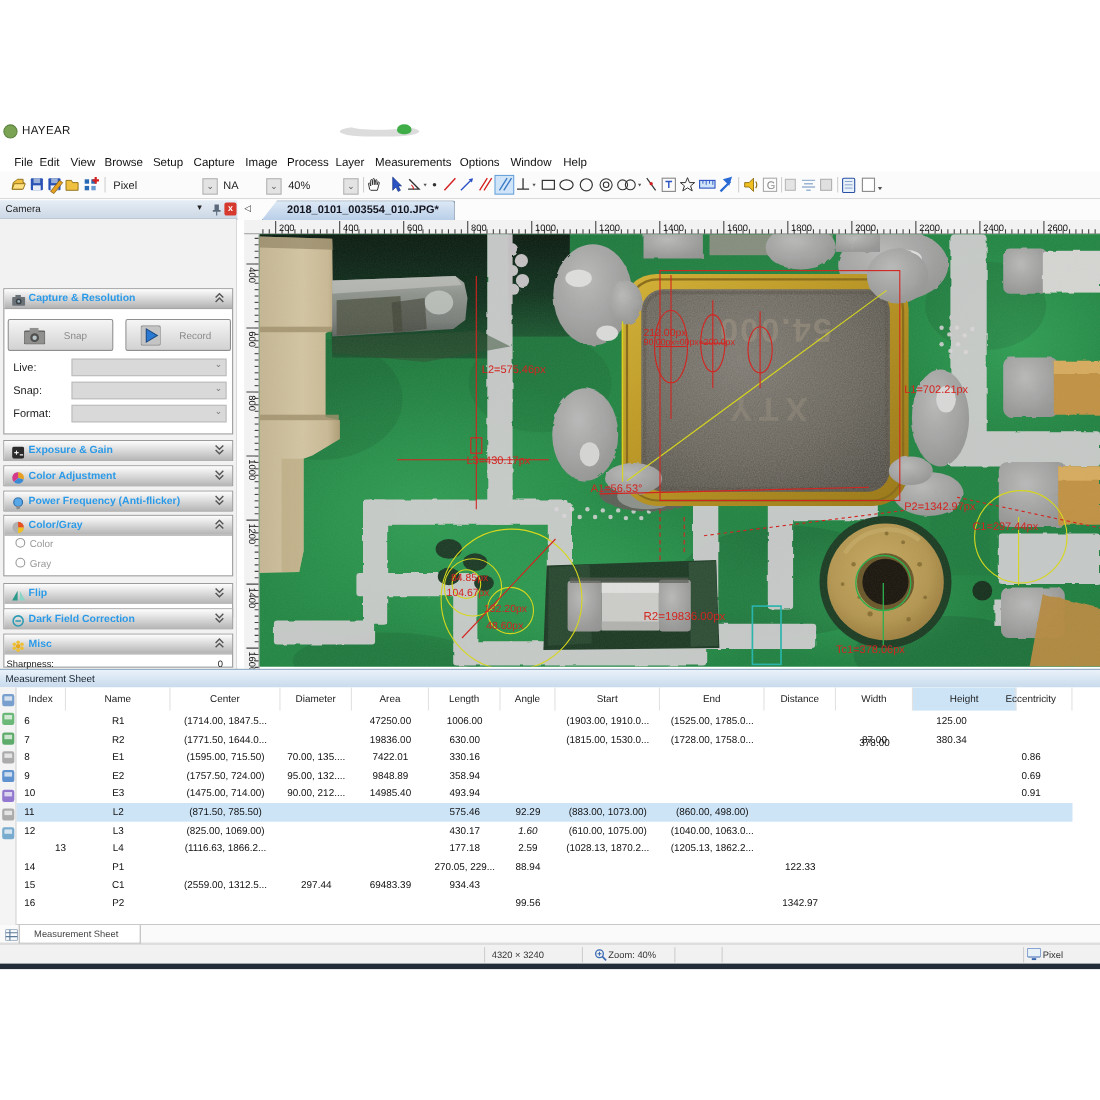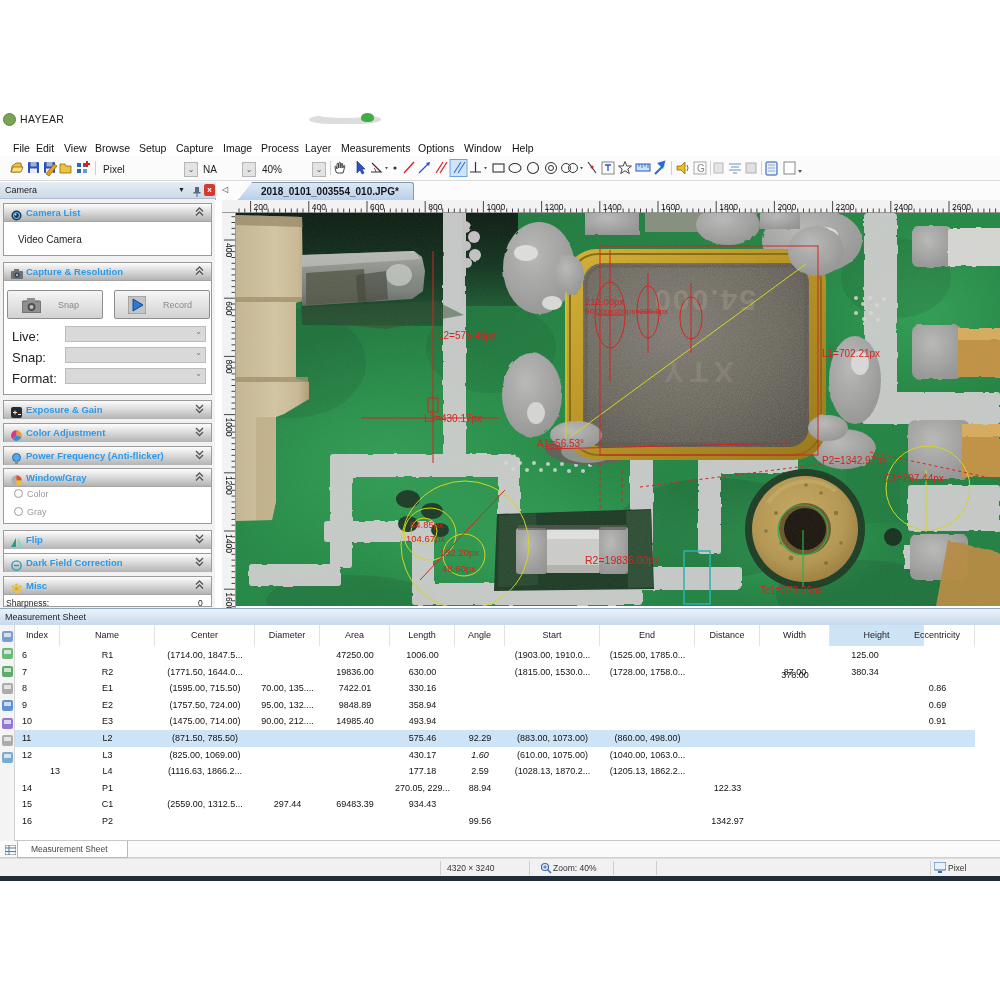--- a/index.html
+++ b/index.html
@@ -19,21 +19,21 @@
 
 #cam-title { left:0; top:182px; width:216px; height:17px; background:linear-gradient(#e6edf5,#cdd9e6); border-bottom:1px solid #aebdcc; }
 #cam-title span { position:absolute; left:5px; top:3px; font-size:9px; color:#222; }
 #cam-x { left:204px; top:184px; width:11px; height:12px; background:#d63a2f; border-radius:2px; color:#fff; font-size:8px; text-align:center; line-height:12px; font-weight:bold;}
 #cam-body { left:0; top:199px; width:216px; height:409px; background:#f2f2f2; border-right:1px solid #a8a8a8; }
 .sec { position:absolute; left:3px; width:209px; border:1px solid #9b9b9b; background:#fff; }
 .sec-h { height:18px; background:linear-gradient(#fdfdfd,#dcdcdc 45%,#b3b3b3); position:relative; border-bottom:1px solid #a5a5a5; }
 .sec-h .t { position:absolute; left:22px; top:3px; font-size:9.5px; font-weight:bold; color:#2a9ae8; }
 .sec-h .ic { position:absolute; left:7px; top:3px; width:11px; height:11px; }
 .sec-h .ch { position:absolute; right:7px; top:3px; font-size:8px; color:#444; }
-.lbl { position:absolute; font-size:13px; color:#222; }
+.lbl { position:absolute; font-size:10px; color:#222; }
 .combo { position:absolute; left:61px; width:141px; height:16px; background:#d9d9d9; border:1px solid #bcbcbc; }
 .combo:after { content:"\2304"; position:absolute; right:3px; top:0px; font-size:8px; color:#777; }
 .btn { position:absolute; top:27px; width:96px; height:29px; background:linear-gradient(#f5f5f5,#d2d2d2); border:1px solid #8e8e8e; border-radius:2px; }
 .btn .bl { position:absolute; left:50px; top:9px; font-size:9px; color:#8a8a8a; }
 .radio { position:absolute; left:10px; width:9px; height:9px; border:1px solid #9a9a9a; border-radius:50%; background:#fdfdfd; }
 .rlbl { position:absolute; left:23px; font-size:9px; color:#999; }
 
 #tabbar { left:216px; top:182px; width:784px; height:18px; background:#fcfcfc; }
 #imgtab { left:238px; top:182px; width:176px; height:18px; background:linear-gradient(#dce8f5,#b9cfe8); border:1px solid #8499ad; border-bottom:none; border-radius:3px 3px 0 0; clip-path:polygon(14px 0, 100% 0, 100% 100%, 0 100%); }
 #imgtab span { position:absolute; left:22px; top:3px; font-size:10px; font-weight:bold; color:#14141e; }
@@ -181,34 +181,20 @@
   <div class="abs" id="cam-title">
       <span>Camera</span>
     </div>
   <div class="abs" style="left:178px; top:186px; font-size:7px; color:#222;">▼</div>
   <div class="abs" style="left:192px; top:184px;"><svg width="10" height="12">
         <path d="M3,1 L7,1 L7,6 L8.5,6 L8.5,7.5 L5.5,7.5 L5.5,11 L4.5,11 L4.5,7.5 L1.5,7.5 L1.5,6 L3,6 Z" fill="#5a6a7a"></path>
       </svg></div>
   <div class="abs" id="cam-x">x</div>
   <div class="abs" id="cam-body"></div>
 
-  <div class="sec" style="top:203px; height:53px;">
-    <div class="sec-h">
-        <span class="ic"><svg width="11" height="11">
-            <circle cx="5.5" cy="5.5" r="5" fill="#1a3a5a"></circle>
-            <circle cx="5.5" cy="5.5" r="3" fill="none" stroke="#6ab4e4" stroke-width="1.2"></circle>
-            <circle cx="4.5" cy="4.5" r="1" fill="#cfe8f8"></circle>
-          </svg></span>
-        <span class="t">Camera List</span>
-        <span class="ch"><svg width="9" height="10">
-            <path d="M1,4.5 L4.5,1 L8,4.5 M1,8.5 L4.5,5 L8,8.5" fill="none" stroke="#555" stroke-width="1.3"></path>
-          </svg></span>
-      </div>
-    <div class="lbl" style="left:14px; top:30px; font-size:10px;">Video Camera</div>
-  </div>
 
   <div class="sec" style="top:262px; height:133px;">
     <div class="sec-h">
         <span class="ic"><svg width="12" height="11">
             <rect x="0" y="2" width="12" height="8" rx="1" fill="#6a7278"></rect>
             <rect x="3" y="0" width="5" height="3" fill="#6a7278"></rect>
             <circle cx="6" cy="6" r="2.6" fill="#3a4044"></circle>
             <circle cx="6" cy="6" r="1.2" fill="#9ab4c4"></circle>
           </svg></span>
         <span class="t">Capture &amp; Resolution</span>
@@ -278,21 +264,21 @@
           </svg></span>
       </div>
     </div>
   <div class="sec" style="top:468px; height:56px;">
     <div class="sec-h">
         <span class="ic"><svg width="11" height="11">
             <circle cx="5.5" cy="5.5" r="5.2" fill="#b0b0b0"></circle>
             <path d="M5.5,5.5 L5.5,0.3 A5.2,5.2 0 0 1 10.7,5.5 Z" fill="#e85020"></path>
             <path d="M5.5,5.5 L10.7,5.5 A5.2,5.2 0 0 1 5.5,10.7 Z" fill="#f0c020"></path>
           </svg></span>
-        <span class="t">Window/Gray</span>
+        <span class="t">Color/Gray</span>
         <span class="ch"><svg width="9" height="10">
             <path d="M1,4.5 L4.5,1 L8,4.5 M1,8.5 L4.5,5 L8,8.5" fill="none" stroke="#555" stroke-width="1.3"></path>
           </svg></span>
       </div>
     <div class="radio" style="top:20px;"></div>
       <span class="rlbl" style="top:20px;">Color</span>
     <div class="radio" style="top:38px;"></div>
       <span class="rlbl" style="top:38px;">Gray</span>
   </div>
   <div class="sec" style="top:530px; height:31px;">

